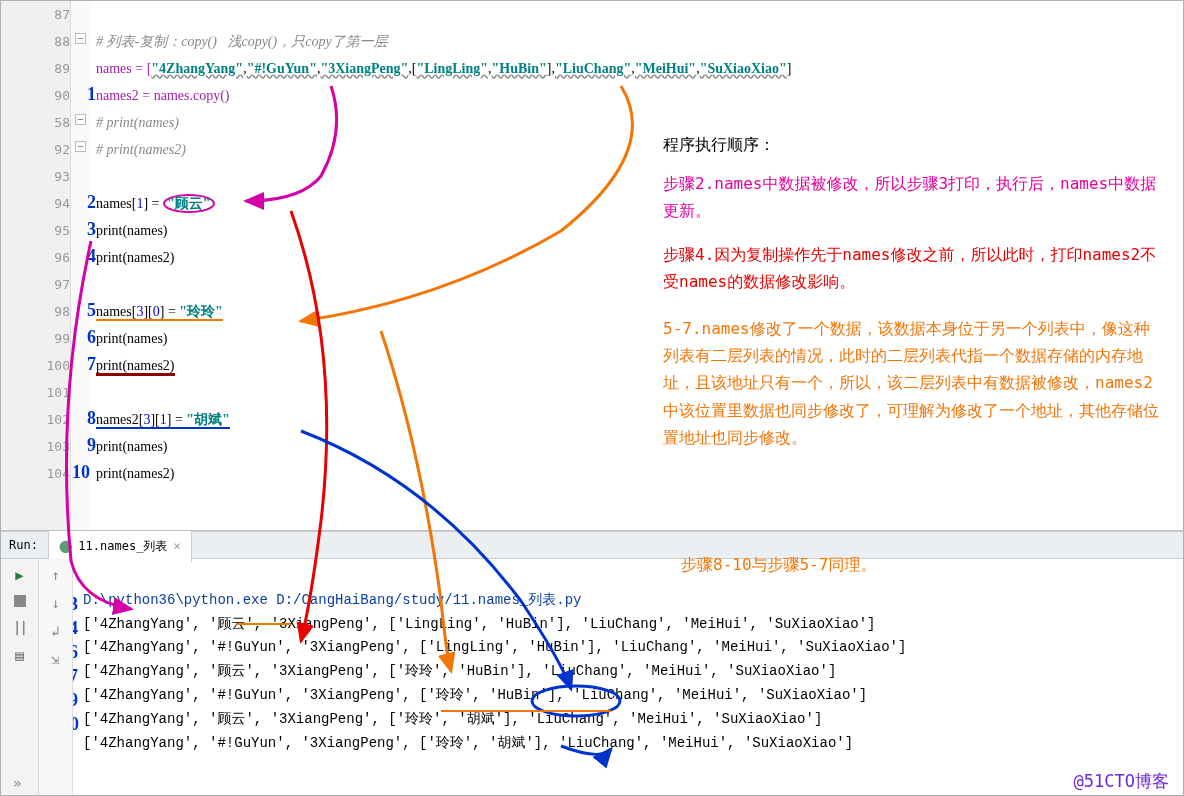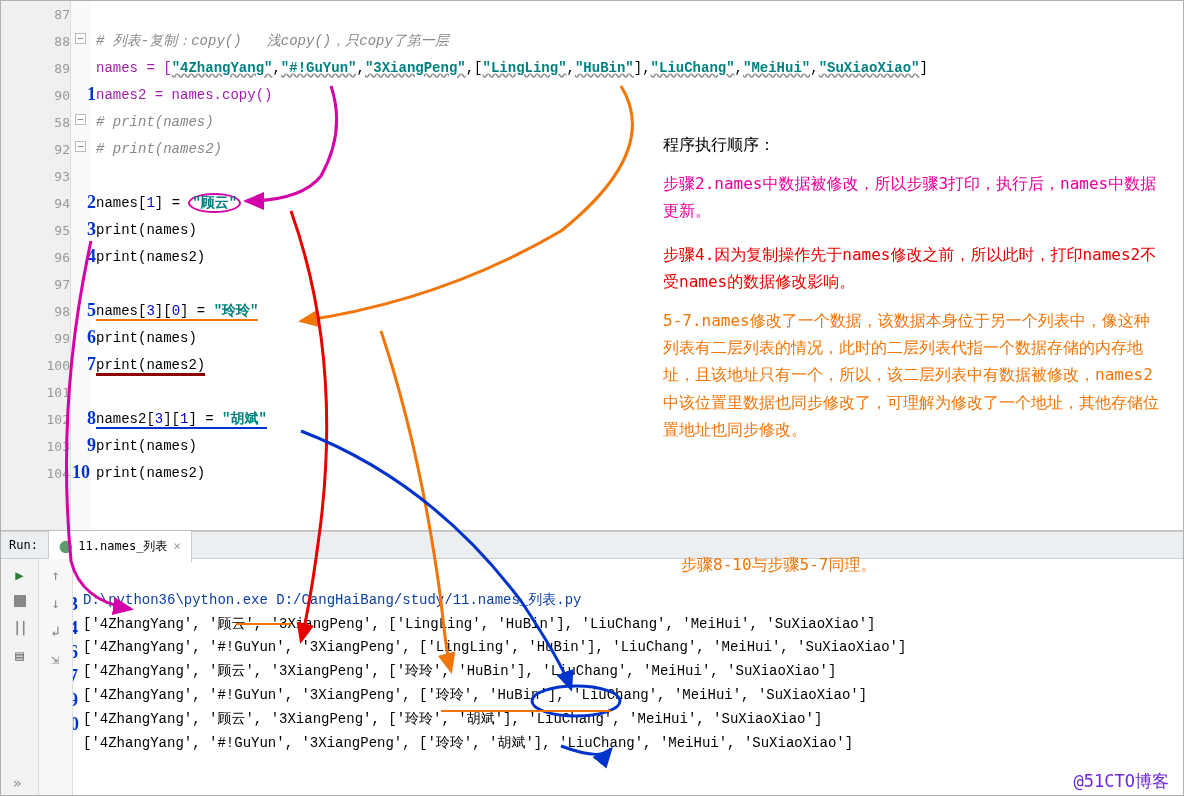--- a/index.html
+++ b/index.html
@@ -2,21 +2,21 @@
 <html><head>
 <meta charset="utf-8">
 <style>
 * { margin: 0; padding: 0; box-sizing: border-box; }
 body { font-family: "Microsoft YaHei", "SimSun", Consolas, monospace; font-size: 14px; background: #fff; width: 1184px; height: 796px; overflow: hidden; position: relative; border: 1px solid #b0b0b0; }
 .editor-area { background: #fff; border-bottom: 1px solid #c0c0c0; height: 530px; overflow: hidden; position: relative; }
 .gutter { position: absolute; left: 0; top: 0; width: 70px; height: 100%; background: #f0f0f0; border-right: 1px solid #ddd; text-align: right; color: #999; font-family: Consolas, monospace; font-size: 13px; }
 .gutter div { height: 27px; line-height: 27px; }
 .fold-col { position: absolute; left: 70px; top: 0; width: 20px; height: 100%; background: #fafafa; }
 .fold-col .mark { position: absolute; left: 4px; font-size: 11px; color: #888; background: #fff; border: 1px solid #bbb; width: 11px; height: 11px; line-height: 9px; text-align: center; }
-.code { position: absolute; left: 95px; top: 0; right: 0; font-family: Liberation Mono, monospace; font-size: 14px; }
+.code { position: absolute; left: 95px; top: 0; right: 0; font-family: Liberation Serif, serif; font-size: 14px; }
 .code .line { height: 27px; line-height: 27px; white-space: pre; }
 .c-comment { color: #888; font-style: italic; }
 .c-str { color: #008080; font-weight: bold; }
 .c-num { color: #0000cc; }
 .c-id { color: #a21caf; }
 .wavy { text-decoration: underline wavy #888; }
 .step-num { position: absolute; font-family: Consolas; font-size: 18px; font-weight: bold; color: #0033cc; text-align: right; width: 20px; }
 .step-num.s1 { left: 75px; top: 83px; }
 .step-num.s2 { left: 75px; top: 191px; }
 .step-num.s3 { left: 75px; top: 218px; }
@@ -110,21 +110,21 @@
   <div class="step-num s6">6</div>
   <div class="step-num s7">7</div>
   <div class="step-num s8">8</div>
   <div class="step-num s9">9</div>
   <div class="step-num s10">10</div>
 
   <div class="notes">
     <div class="black">程序执行顺序：</div>
     <div class="magenta" style="margin-top:12px;">步骤2.names中数据被修改，所以步骤3打印，执行后，names中数据更新。</div>
     <div class="red" style="margin-top:16px;">步骤4.因为复制操作先于names修改之前，所以此时，打印names2不受names的数据修改影响。</div>
-    <div class="orange" style="margin-top:12px;">5-7.names修改了一个数据，该数据本身位于另一个列表中，像这种列表有二层列表的情况，此时的二层列表代指一个数据存储的内存地址，且该地址只有一个，所以，该二层列表中有数据被修改，names2中该位置里数据也同步修改了，可理解为修改了一个地址，其他存储位置地址也同步修改。</div>
+    <div class="orange" style="margin-top:20px;">5-7.names修改了一个数据，该数据本身位于另一个列表中，像这种列表有二层列表的情况，此时的二层列表代指一个数据存储的内存地址，且该地址只有一个，所以，该二层列表中有数据被修改，names2中该位置里数据也同步修改了，可理解为修改了一个地址，其他存储位置地址也同步修改。</div>
   </div>
   <div style="position:absolute; right:20px; top:540px; width:500px; font-size:16px;" class="orange"></div>
 </div>
 
 <div style="position:absolute; left:680px; top:554px; color:#f27507; font-size:16px;">步骤8-10与步骤5-7同理。</div>
 
 <div class="run-header">
   <span>Run:</span>
   <span class="run-tab">
     <span style="color:#5a9e6f;">⬤</span>

